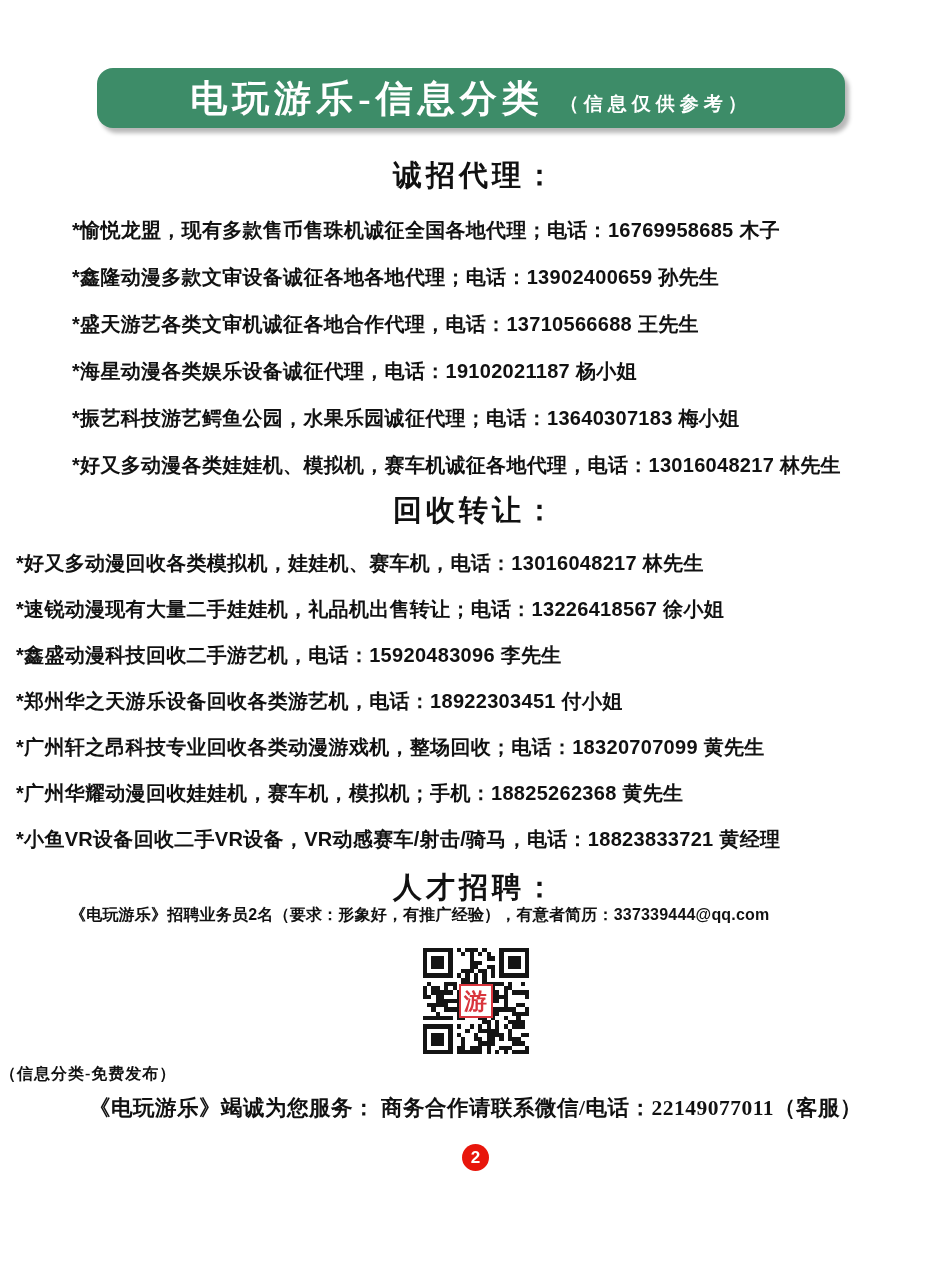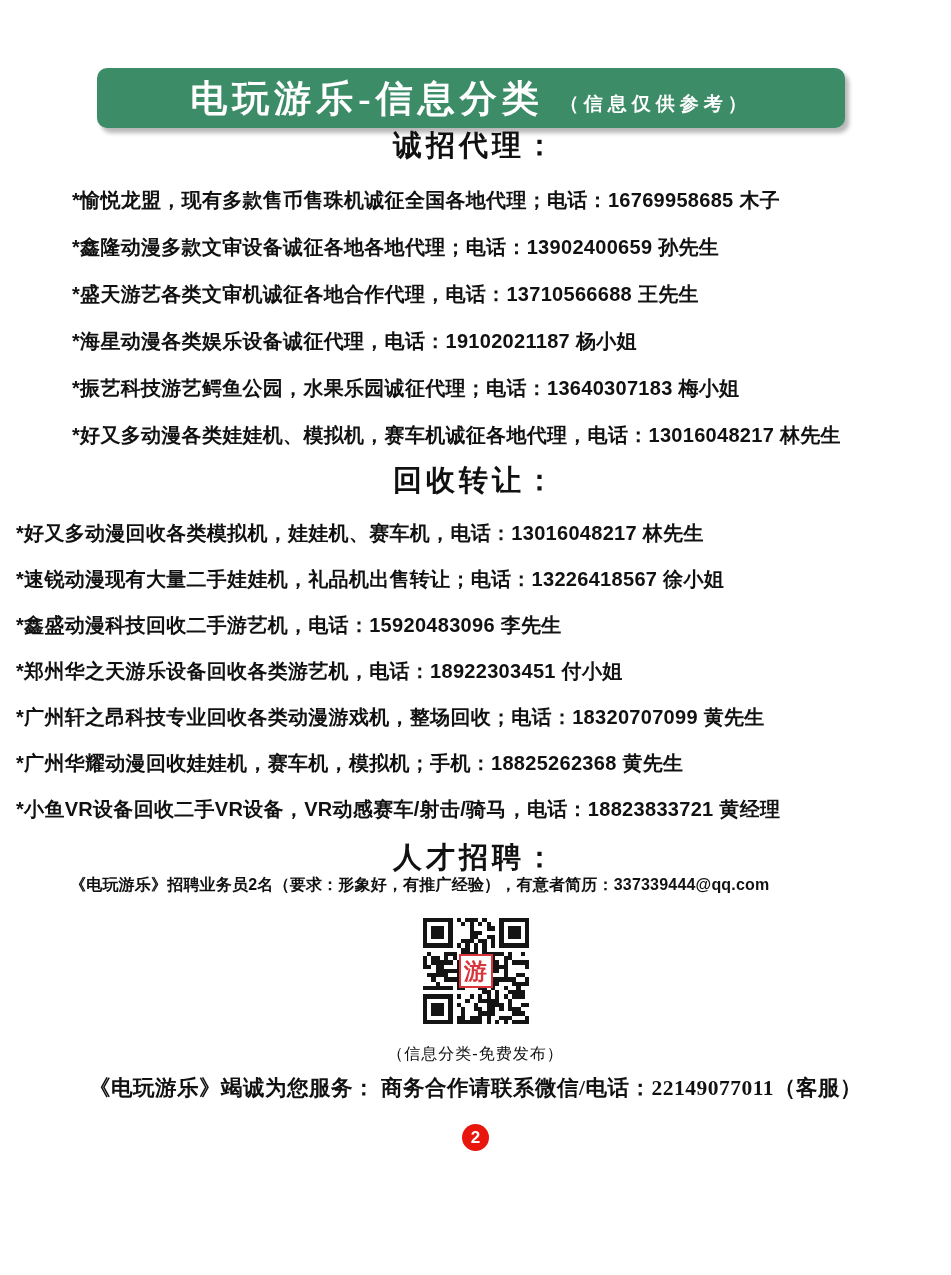--- a/index.html
+++ b/index.html
@@ -9,36 +9,36 @@
     --label-red:#d9353d;
     --ink:#111;
   }
   html,body{margin:0;padding:0;}
   body{
     width:951px;height:1275px;background:#ffffff;color:var(--ink);
     font-family:"Liberation Sans",sans-serif;overflow:hidden;position:relative;
   }
   .banner{
     box-sizing:border-box;width:748px;height:60px;margin:68px 0 0 97px;
-    background:var(--green);border-radius:10px;box-shadow:4px 5px 4px var(--shadow);
+    background:var(--green);border-radius:16px;box-shadow:4px 5px 4px var(--shadow);
     display:flex;align-items:center;justify-content:center;gap:16px;color:#fff;
   }
   .banner-title{
     font-family:"Liberation Serif",serif;font-weight:bold;font-size:37px;
     letter-spacing:5px;line-height:1;
   }
   .banner-sub{
     font-family:"Liberation Serif",serif;font-weight:bold;font-size:19px;
     letter-spacing:5px;margin-top:11px;line-height:1;
   }
   .sec-heading{
     font-family:"Liberation Serif",serif;font-weight:bold;font-size:29px;
     letter-spacing:4px;text-align:center;line-height:35px;height:35px;margin:0;
   }
-  .sec-heading.h1{}
+  .sec-heading.h1{margin-top:30px;}
   .sec-heading.h2{margin-top:4px;}
   .sec-heading.h3{margin-top:8px;}
   .items{margin-top:14px;}
   .items.second{margin-top:12px;}
   .item{
     height:47px;display:flex;align-items:center;padding-left:72px;
     font-size:20px;font-weight:bold;letter-spacing:0.3px;white-space:nowrap;
   }
   .items.second .item{height:46px;padding-left:16px;}
   .recruit-line{
@@ -47,22 +47,22 @@
   }
   .qr-wrap{margin-top:22px;display:flex;justify-content:center;}
   .qr-box{position:relative;width:106px;height:106px;}
   .qr-label{
     position:absolute;left:50%;top:50%;transform:translate(-50%,-50%);
     width:34px;height:34px;background:#fff;border:2px solid var(--label-red);
     color:var(--label-red);display:flex;align-items:center;justify-content:center;
     font-size:23px;font-weight:bold;font-family:"Liberation Serif",serif;box-sizing:border-box;
   }
   .qr-caption{
-    margin-top:20px;text-align:center;font-family:"Liberation Serif",serif;
-    font-weight:normal;font-size:16px;letter-spacing:1px;
+    margin-top:10px;font-family:"Liberation Serif",serif;
+    font-weight:bold;font-size:16px;letter-spacing:1px;
   }
   .footer-line{
     margin-top:8px;text-align:center;font-family:"Liberation Serif",serif;
     font-weight:bold;font-size:21.5px;letter-spacing:0.5px;
   }
   .page-circle{
     width:27px;height:27px;border-radius:50%;background:var(--red);color:#fff;
     display:flex;align-items:center;justify-content:center;font-size:17px;
     font-weight:bold;margin:22px auto 0;
   }

